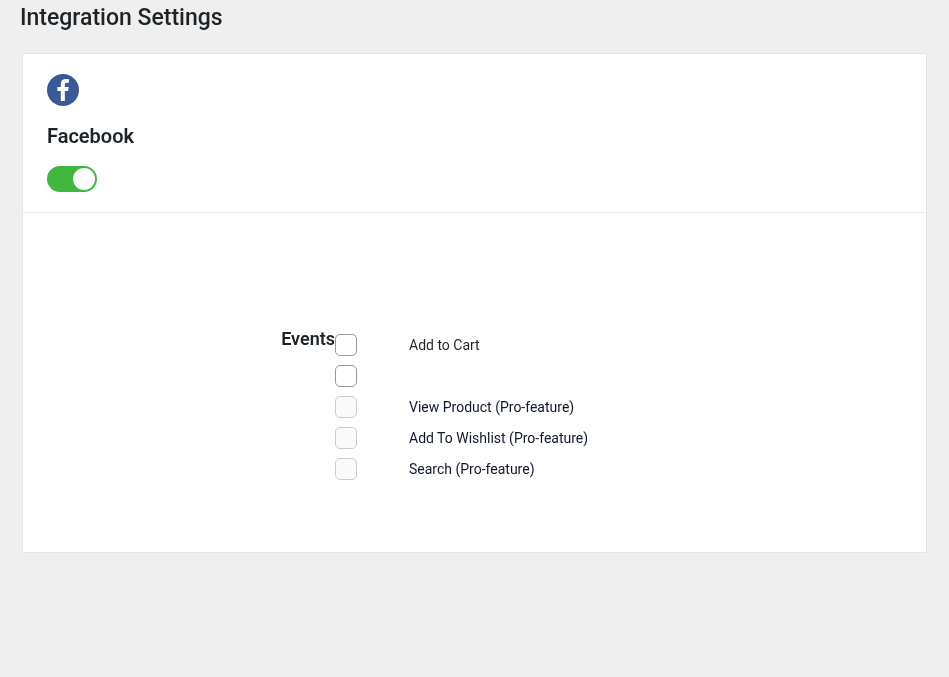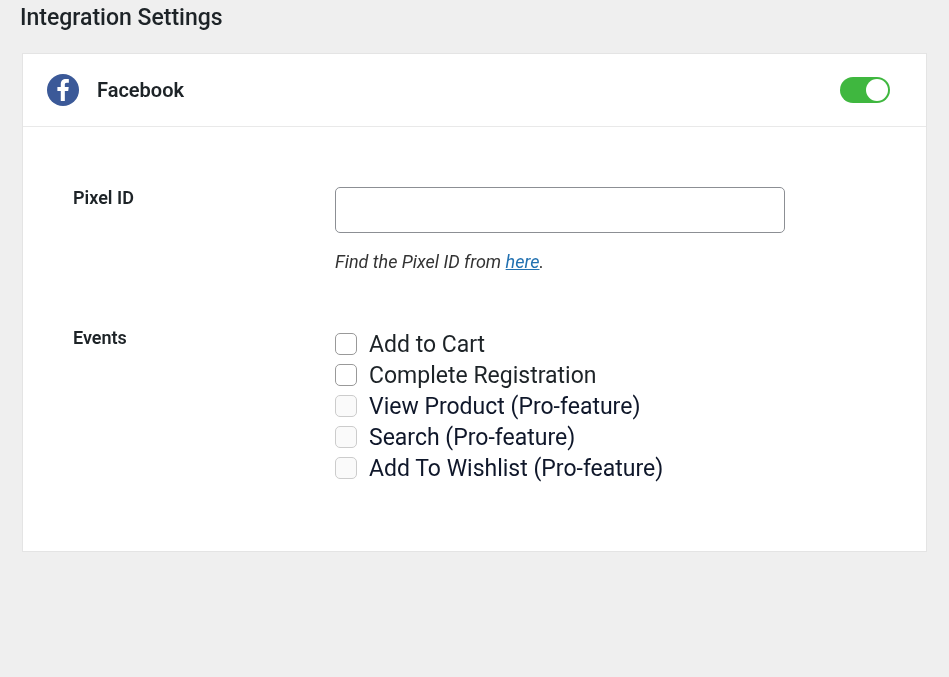--- a/index.html
+++ b/index.html
@@ -24,24 +24,24 @@
       color: #1d2327;
       margin-bottom: 22px;
       margin-left: -2px;
     }
     .card {
       background: #fff;
       border: 1px solid #e4e4e4;
     }
     .card-header {
       display: flex;
-      align-items: center;
       padding: 20px 24px;
       border-bottom: 1px solid #e9e9e9;
       gap: 18px;
+      flex-direction: column;
     }
     .fb-icon {
       width: 32px;
       height: 32px;
       border-radius: 50%;
       background: #3b5998;
       display: flex;
       align-items: center;
       justify-content: center;
       flex-shrink: 0;
@@ -103,21 +103,21 @@
     .hint {
       font-style: italic;
       font-size: 18px;
       color: #333;
       margin-top: 18px;
     }
     .hint a {
       color: #2271b1;
       text-decoration: underline;
     }
-    .events-row { margin-top: 55px; }
+    .events-row { margin-top: 55px; text-align: right; }
     .events-list { display: flex; flex-direction: column; gap: 5px; margin-top: 4px;}
     .ev-item {
       display: flex;
       align-items: center;
       gap: 12px;
       height: 26px;
     }
     .checkbox {
       width: 22px;
       height: 22px;
@@ -126,22 +126,23 @@
       background: #fff;
       cursor: pointer;
       flex-shrink: 0;
     }
     .ev-item.disabled .checkbox {
       border-color: #ccc;
       background: #fafafa;
       cursor: default;
     }
     .ev-label {
-      font-size: 23px;
+      font-size: 14px;
       color: #1d2327;
+      margin-left: 40px;
     }
     .ev-item.disabled .ev-label {
       color: #0f172a;
     }
   </style>
 </head>
 <body>
 
 <div class="container">
   <h1 class="page-title">Integration Settings</h1>
@@ -151,56 +152,44 @@
       <span class="fb-icon">
         <svg viewBox="0 0 16 30">
             <path d="M10.5 30V16.3h4.6l0.69-5.35h-5.29V7.55c0-1.55 0.43-2.6 2.65-2.6h2.83V0.21C15.49 0.14 13.81 0 11.85 0 7.77 0 4.97 2.49 4.97 7.07v3.88H0.35v5.35h4.62V30h5.53z"></path>
           </svg>
       </span>
       <span class="card-title">Facebook</span>
       <div class="toggle"></div>
     </div>
 
     <div class="card-body">
-      <div class="row">
-        <div class="label-col">
-          <span class="field-label">Pixel ID</span>
-        </div>
-        <div class="ctl-col">
-          <input type="text" class="text-input" value="" style="">
-          <div class="hint">
-            <span>Find the Pixel ID from </span><a href="#">here</a><span>.</span>
-          </div>
-        </div>
-      </div>
 
       <div class="row events-row">
         <div class="label-col">
           <span class="field-label">Events</span>
         </div>
         <div class="ctl-col">
           <div class="events-list" id="events-mount">
               <div class="ev-item">
                 <span class="checkbox"></span>
                 <span class="ev-label">Add to Cart</span>
               </div>
               <div class="ev-item">
                 <span class="checkbox"></span>
-                <span class="ev-label">Complete Registration</span>
               </div>
               <div class="ev-item disabled">
                 <span class="checkbox"></span>
                 <span class="ev-label">View Product (Pro-feature)</span>
               </div>
               <div class="ev-item disabled">
                 <span class="checkbox"></span>
-                <span class="ev-label">Search (Pro-feature)</span>
+                <span class="ev-label">Add To Wishlist (Pro-feature)</span>
               </div>
               <div class="ev-item disabled">
                 <span class="checkbox"></span>
-                <span class="ev-label">Add To Wishlist (Pro-feature)</span>
+                <span class="ev-label">Search (Pro-feature)</span>
               </div>
             </div>
         </div>
       </div>
     </div>
   </div>
 </div>
 
 </body></html>

